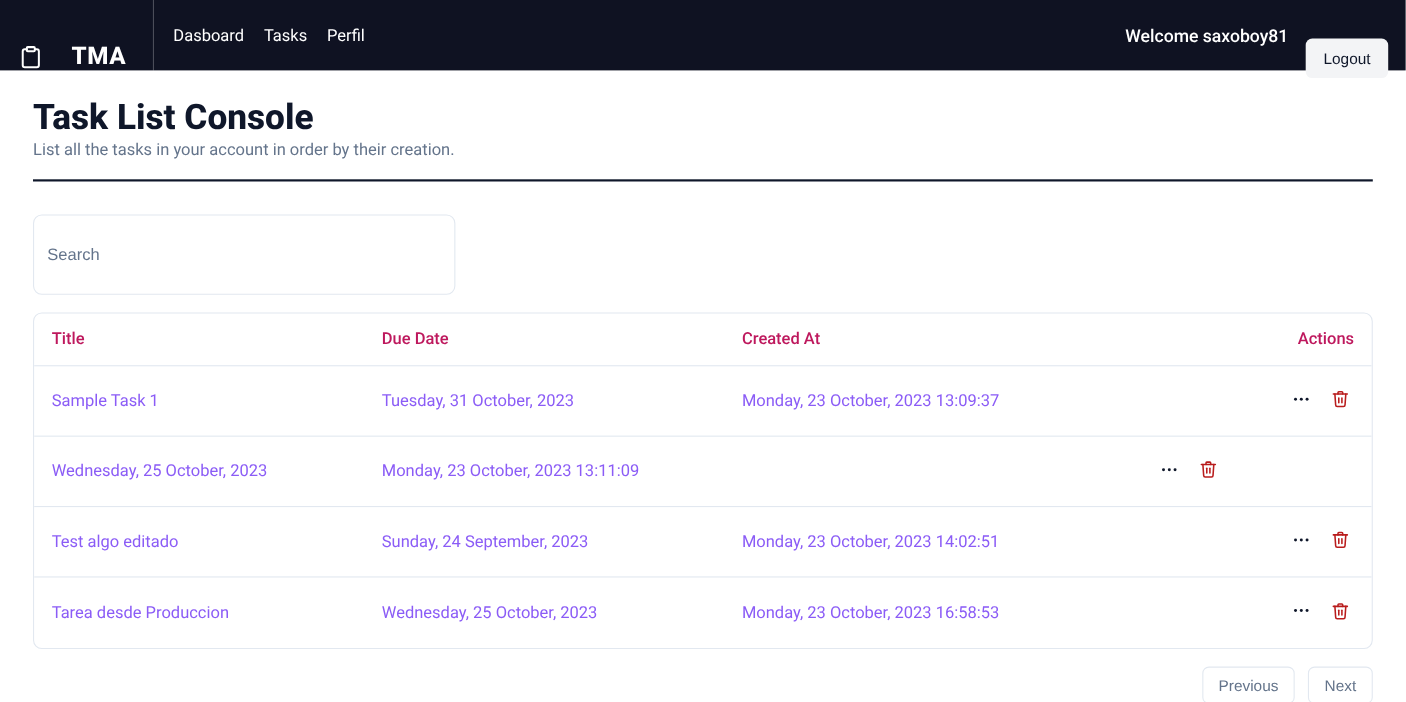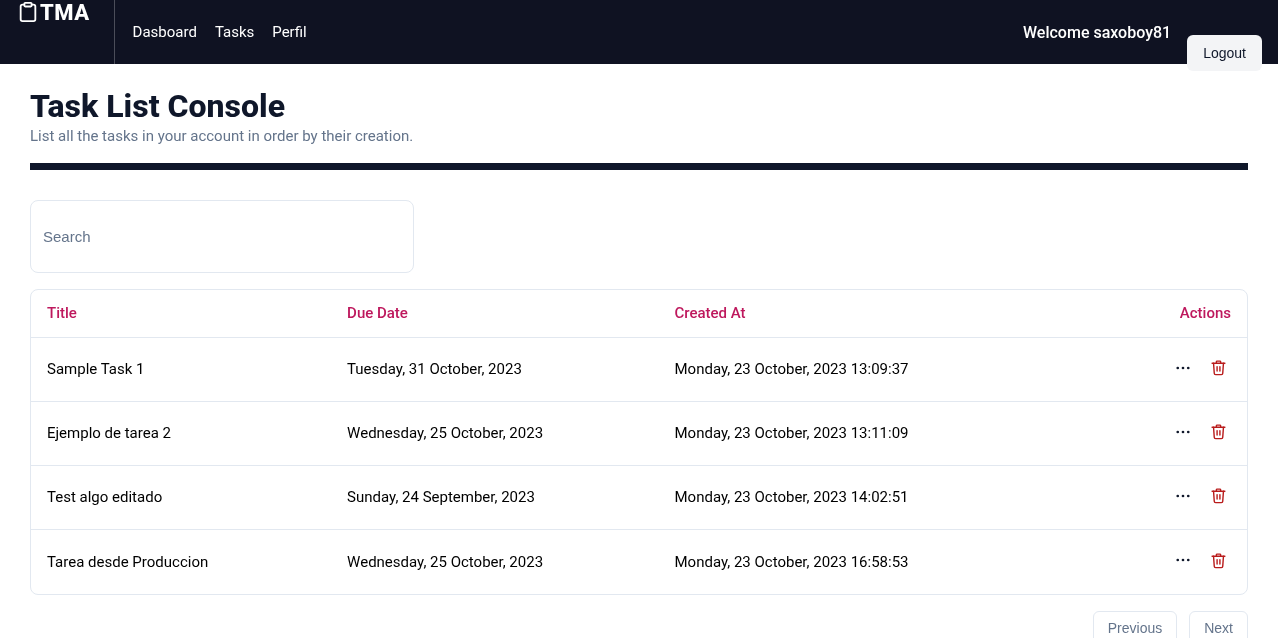--- a/index.html
+++ b/index.html
@@ -16,22 +16,22 @@
     .header {
       background: #0f1222;
       height: 64px;
       display: flex;
       align-items: center;
       padding: 0 16px;
       color: #ffffff;
     }
     .logo-section {
       display: flex;
-      align-items: flex-start;
-      gap: 0;
+      align-items: flex-end;
+      gap: 25px;
       padding-right: 24px;
       border-right: 1px solid rgba(255,255,255,0.25);
       height: 100%;
     }
     .logo-icon {
       width: 24px;
       height: 24px;
       display: flex;
       align-items: center;
       justify-content: center;
@@ -71,21 +71,21 @@
       cursor: pointer;
       margin-top: 41px;
     }
     .main {
       padding: 24px 30px;
     }
     .title-row {
       display: flex;
       align-items: flex-start;
       justify-content: space-between;
-      border-bottom: 7px solid #0f172a;
+      border-bottom: 2px solid #0f172a;
       padding-bottom: 18px;
       margin-bottom: 30px;
     }
     .page-title {
       font-size: 32px;
       font-weight: 800;
       color: #0f172a;
       line-height: 1.15;
     }
     .page-subtitle {
@@ -145,21 +145,21 @@
     }
     .table-row {
       height: 64px;
       border-bottom: 1px solid #e2e8f0;
     }
     .table-row:last-child {
       border-bottom: none;
     }
     .td {
       font-size: 15px;
-      color: #000000;
+      color: #8b5cf6;
     }
     .actions-cell {
       display: flex;
       align-items: center;
       justify-content: flex-end;
       gap: 10px;
     }
     .more-btn, .trash-btn {
       background: transparent;
       border: none;
@@ -249,21 +249,20 @@
                 <path d="M10 11v6"></path>
                 <path d="M14 11v6"></path>
                 <path d="M9 6V4a1 1 0 0 1 1-1h4a1 1 0 0 1 1 1v2"></path>
               </svg>
           </span>
         </button>
       </div>
     </div>
 
     <div class="table-row">
-      <div class="td">Ejemplo de tarea 2</div>
       <div class="td">Wednesday, 25 October, 2023</div>
       <div class="td">Monday, 23 October, 2023 13:11:09</div>
       <div class="actions-cell">
         <button class="more-btn">
           <span>
             <svg width="18" height="18" viewBox="0 0 24 24" fill="#0f172a">
                 <circle cx="5" cy="12" r="1.8"></circle>
                 <circle cx="12" cy="12" r="1.8"></circle>
                 <circle cx="19" cy="12" r="1.8"></circle>
               </svg>

